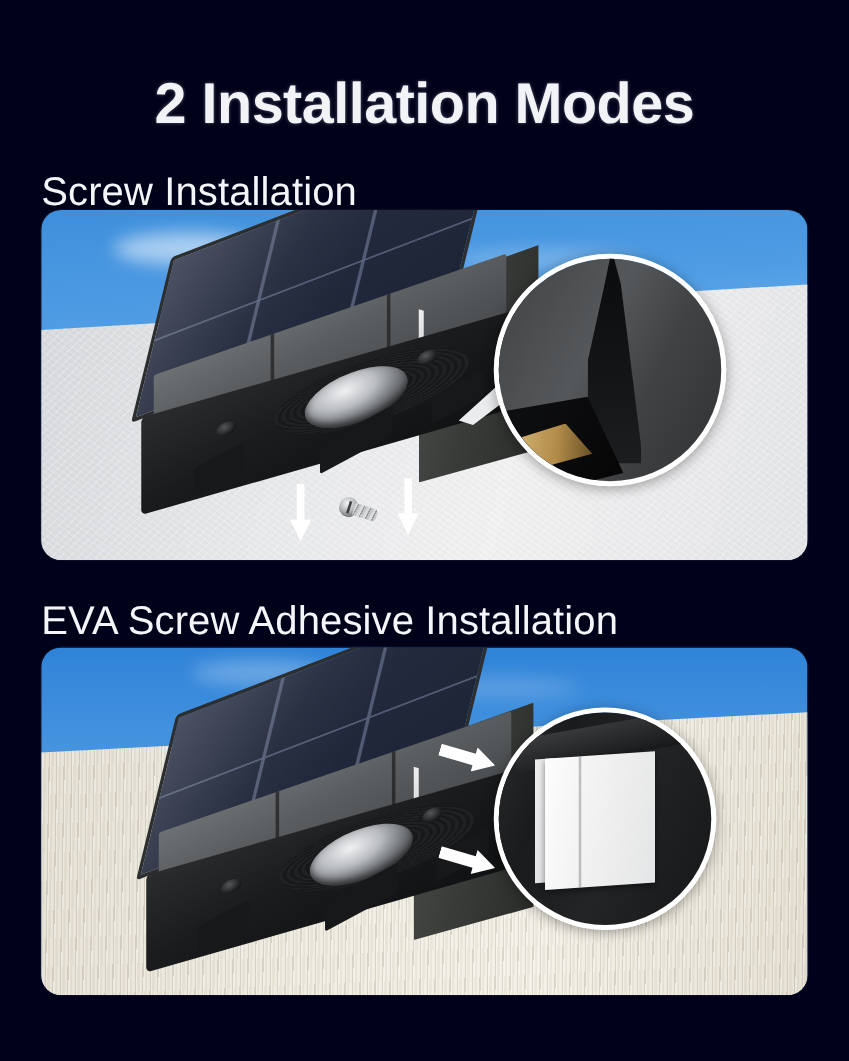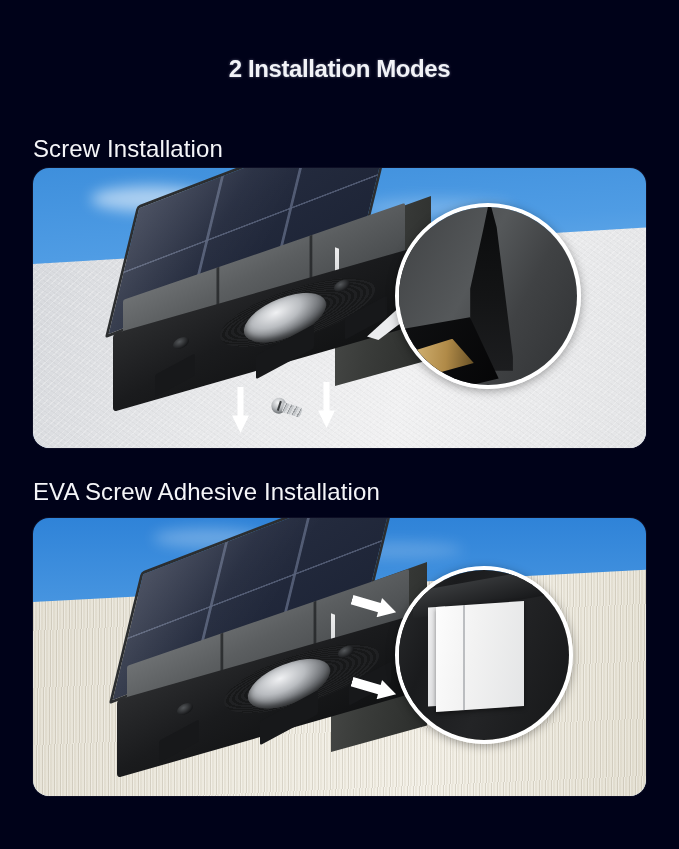--- a/index.html
+++ b/index.html
@@ -9,27 +9,27 @@
     background:#000219;
     font-family:"Liberation Sans", sans-serif;
     overflow:hidden;
   }
   #page{ position:relative; width:679px; height:849px; background:#000219; }
 
   
   .page-title{
     position:absolute; left:0; top:55px; width:679px;
     text-align:center;
-    font-size:24px; font-weight:bold; letter-spacing:-0.4px;
+    font-size:46px; font-weight:bold; letter-spacing:-0.4px;
     color:#f2f3f7;
     text-shadow:0 0 3px rgba(190,200,225,.45);
   }
   .section-label{
     position:absolute; left:33px;
-    font-size:24px; font-weight:400; color:#f4f5f8;
+    font-size:32px; font-weight:400; color:#f4f5f8;
     letter-spacing:0.1px;
   }
   #label-screw{ top:135px; }
   #label-eva{ top:478px; }
 
   
   .photo-panel{
     position:absolute; left:33px; width:613px;
     border-radius:16px; overflow:hidden;
     box-shadow:0 0 0 1px rgba(255,255,255,.05);

